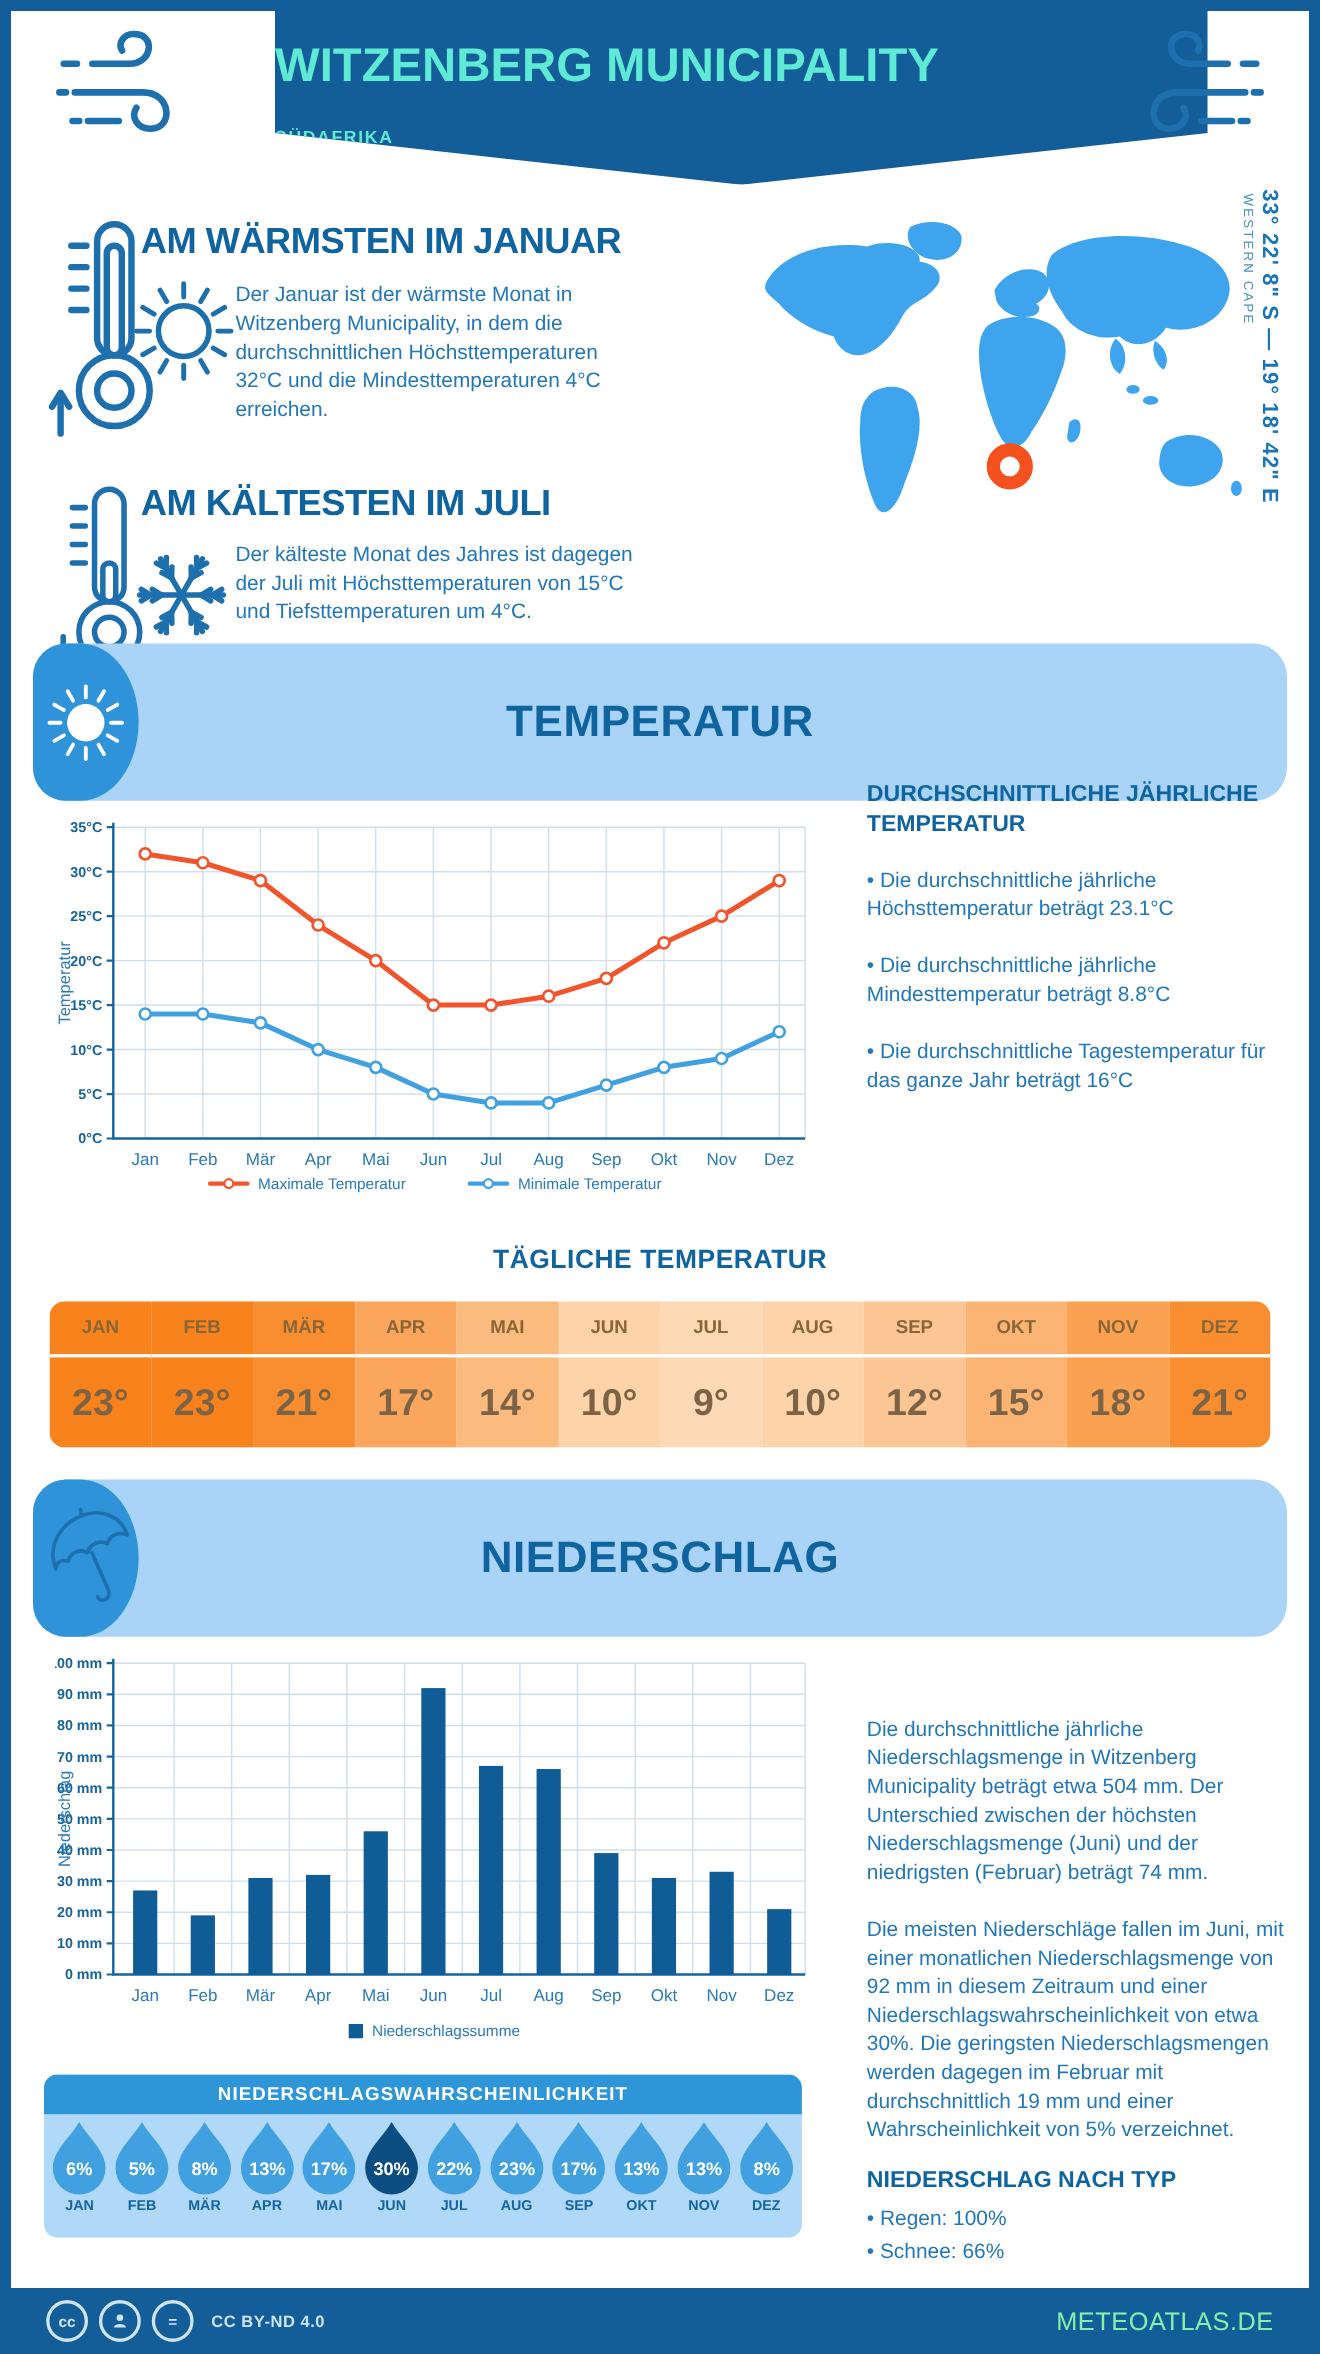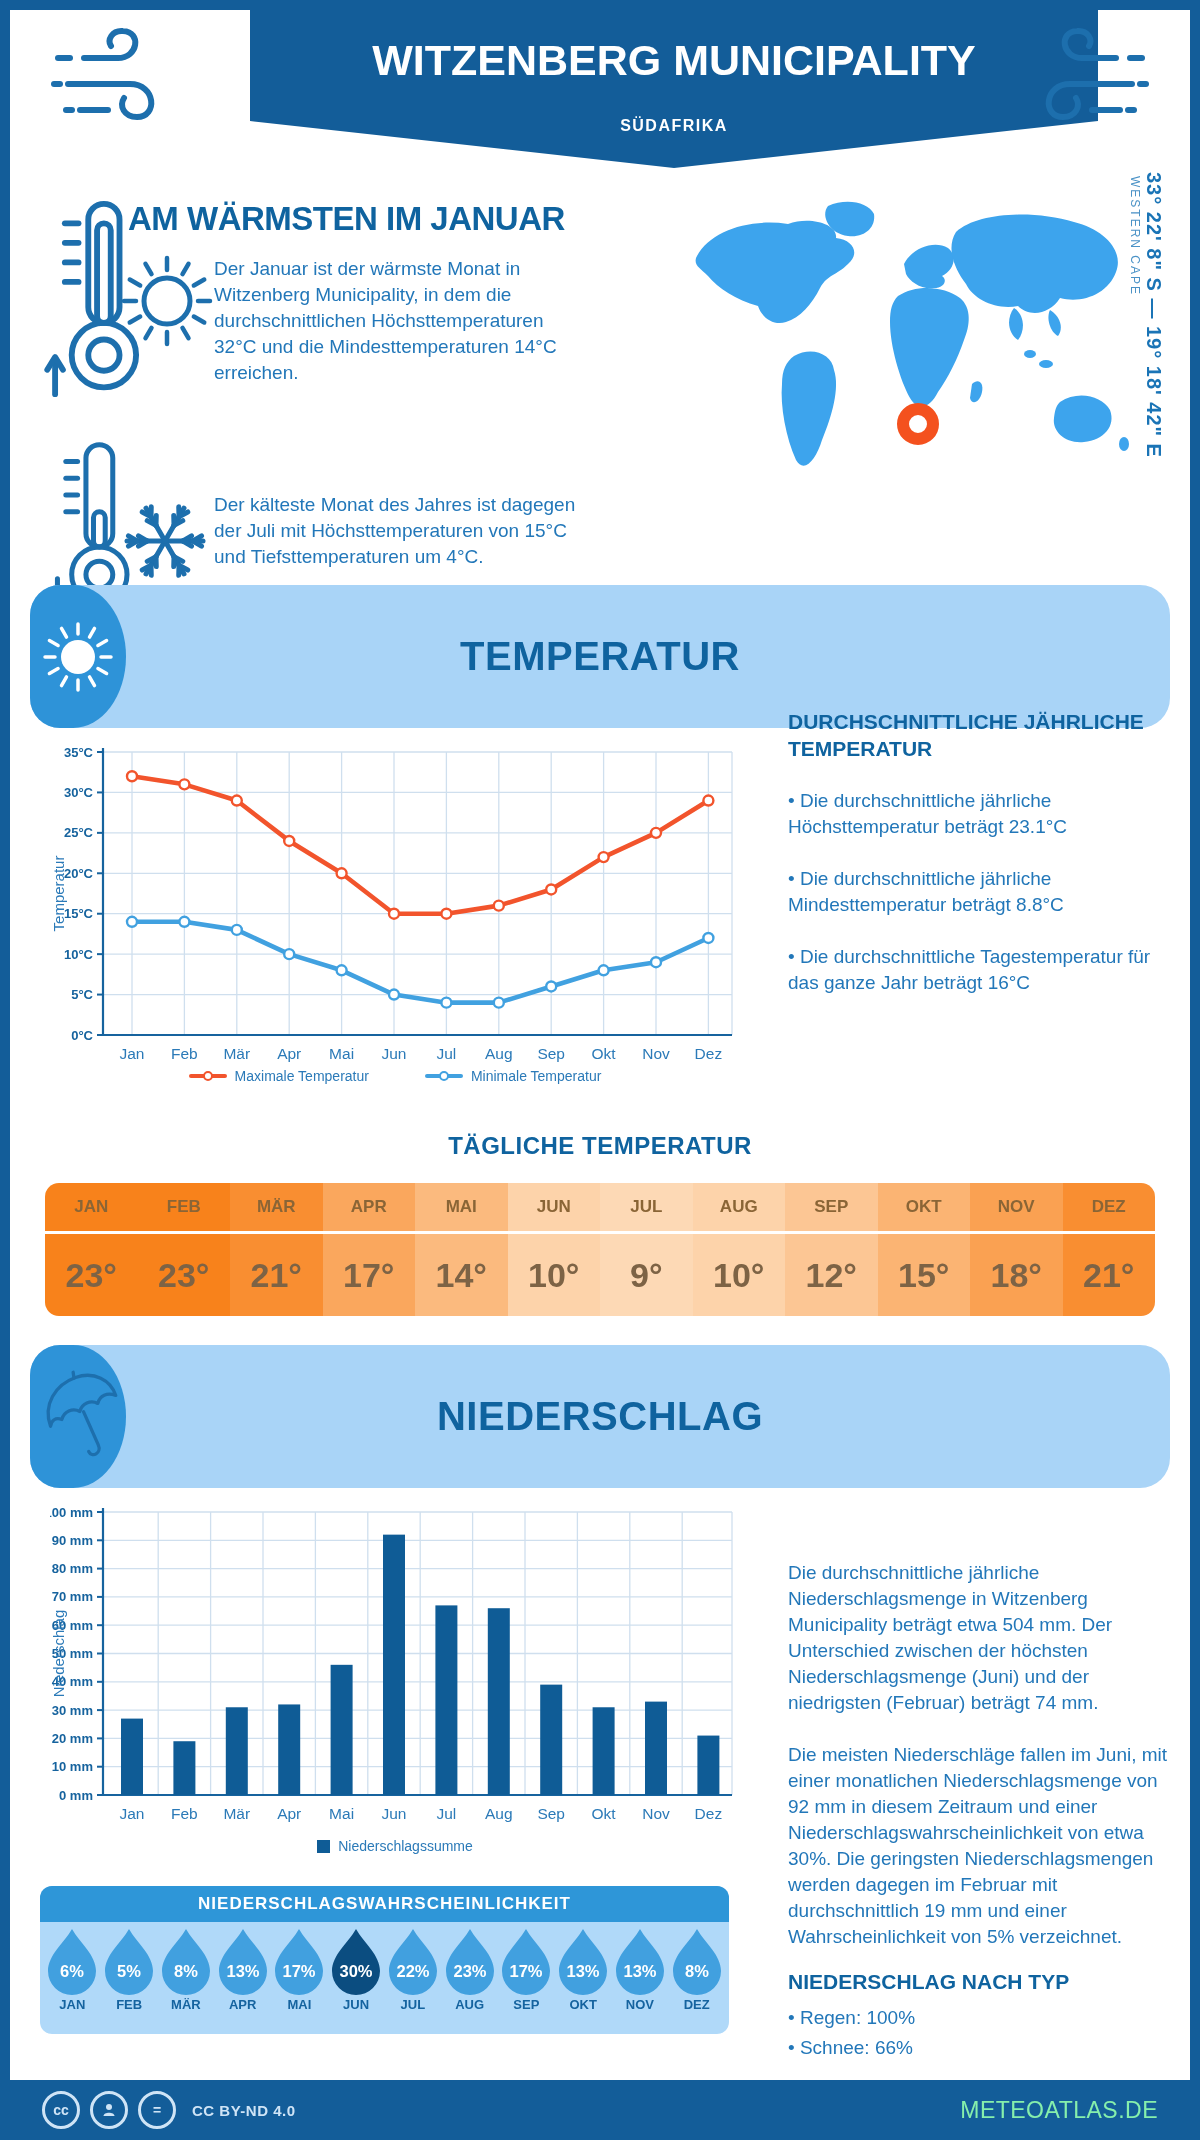--- a/index.html
+++ b/index.html
@@ -16,21 +16,21 @@
   .page{position:relative;width:1200px;height:2140px;background:#fff;overflow:hidden;
         font-family:"Liberation Sans",sans-serif;}
   .edge{position:absolute;background:var(--c-primary-dark);}
   .edge.top{left:0;top:0;right:0;height:10px;}
   .edge.left{left:0;top:0;bottom:0;width:10px;}
   .edge.right{right:0;top:0;bottom:0;width:10px;}
   .abs{position:absolute;}
 
   
   .banner{left:250px;top:0;width:848px;height:168px;background:var(--c-primary-dark);
-    clip-path:polygon(0 0,100% 0,100% 72%,50% 100%,0 72%);text-align:center;color:#ffffff;}
+    clip-path:polygon(0 0,100% 0,100% 72%,50% 100%,0 72%);color:#5eead4;}
   .banner .title{margin-top:36px;font-size:43px;font-weight:bold;letter-spacing:0px;}
   .banner .subtitle{margin-top:32px;font-size:16px;font-weight:bold;letter-spacing:1.5px;}
 
   .outline-icon line,.outline-icon path,.outline-icon circle,.outline-icon rect,.outline-icon polyline{
     stroke:var(--c-icon-blue);fill:none;stroke-linecap:round;stroke-linejoin:round;}
 
   .h-heading{font-size:33px;font-weight:bold;color:var(--c-heading);letter-spacing:-0.5px;}
   .para{font-size:19px;line-height:26px;color:var(--c-body-text);}
 
   .map path,.map ellipse{fill:var(--c-map);stroke:none;}
@@ -140,36 +140,37 @@
         <line x1="33.50000000000001" y1="81.84678751731761" x2="27.50000000000001" y2="92.23909236273087" stroke-linecap="round"></line>
         <line x1="22.1532124826824" y1="70.5" x2="11.760907637269135" y2="76.5" stroke-linecap="round"></line>
         <line x1="18" y1="55.00000000000001" x2="6" y2="55.00000000000001" stroke-linecap="round"></line>
         <line x1="22.153212482682395" y1="39.50000000000001" x2="11.760907637269128" y2="33.500000000000014" stroke-linecap="round"></line>
         <line x1="33.499999999999986" y1="28.15321248268241" x2="27.499999999999982" y2="17.76090763726915" stroke-linecap="round"></line>
         <line x1="48.99999999999999" y1="24" x2="48.99999999999999" y2="12" stroke-linecap="round"></line>
         <line x1="64.5" y1="28.153212482682402" x2="70.5" y2="17.760907637269142" stroke-linecap="round"></line>
         <line x1="75.8467875173176" y1="39.499999999999986" x2="86.23909236273084" y2="33.499999999999986" stroke-linecap="round"></line>
       </g>
   </svg>
-  <div class="abs para" style="left:214px;top:256px;width:350px">Der Januar ist der wärmste Monat in Witzenberg Municipality, in dem die durchschnittlichen Höchsttemperaturen 32°C und die Mindesttemperaturen 14°C erreichen.</div>
+  <div class="abs para" style="left:214px;top:256px;width:350px">Der Januar ist der wärmste Monat in Witzenberg Municipality, in dem die durchschnittlichen Höchsttemperaturen 32°C und die Mindesttemperaturen 4°C erreichen.</div>
 
   <svg class="abs outline-icon" style="left:48px;top:438px" width="96" height="176" viewBox="0 0 112 210">
     <g stroke-width="6">
       <line x1="20" y1="28" x2="34" y2="28"></line>
         <line x1="20" y1="48" x2="34" y2="48"></line>
       <line x1="20" y1="68" x2="34" y2="68"></line>
         <line x1="20" y1="88" x2="34" y2="88"></line>
       <rect x="44" y="8" width="32" height="122" rx="16"></rect>
       <circle cx="60" cy="163" r="33"></circle>
       <circle cx="60" cy="163" r="16"></circle>
       <rect x="53" y="88" width="14" height="42" rx="7"></rect>
       <line x1="10" y1="168" x2="10" y2="203"></line>
       <polyline points="2,193 10,206 18,193"></polyline>
     </g>
   </svg>
+  <div class="abs h-heading" style="left:128px;top:438px">AM KÄLTESTEN IM JULI</div>
   <svg class="abs outline-icon" style="left:120px;top:496px" width="90" height="90" viewBox="0 0 90 90">
     <g id="snowflake-spokes" stroke-width="5">
         <line x1="45" y1="45" x2="83" y2="45"></line>
         <line x1="63" y1="45" x2="71.52524522059505" y2="39.77312771069341"></line>
         <line x1="63" y1="45" x2="71.52524522059505" y2="50.22687228930659"></line>
         <line x1="73" y1="45" x2="81.52524522059505" y2="39.77312771069341"></line>
         <line x1="73" y1="45" x2="81.52524522059505" y2="50.22687228930659"></line>
         <line x1="45" y1="45" x2="64" y2="77.90896534380866"></line>
         <line x1="54" y1="60.588457268119896" x2="62.78922679517396" y2="65.3581000579938"></line>
         <line x1="54" y1="60.588457268119896" x2="53.73601842542109" y2="70.58497234730038"></line>

